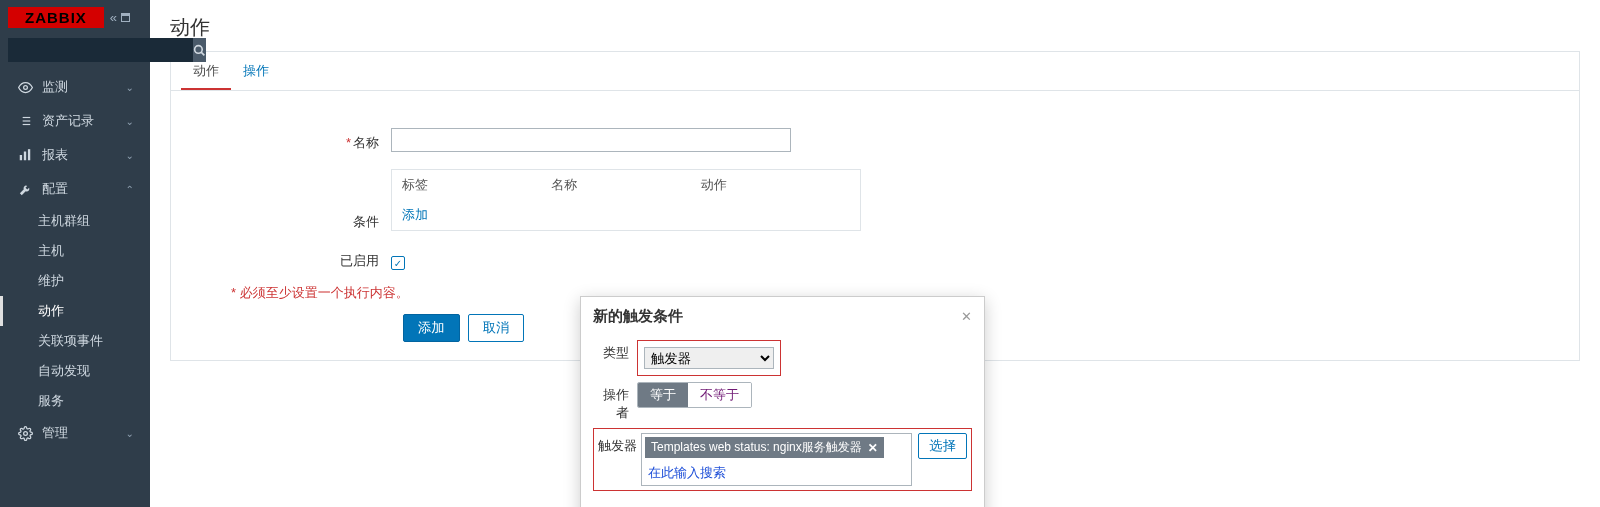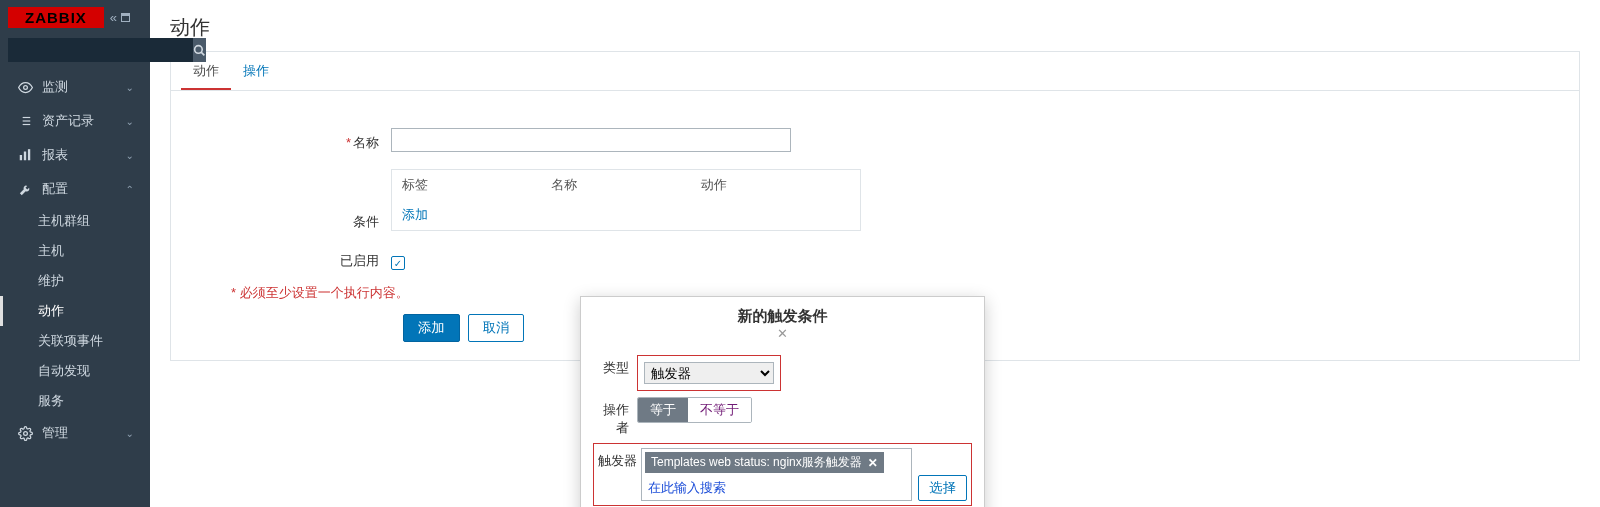--- a/index.html
+++ b/index.html
@@ -45,33 +45,33 @@
   
   .chk { width: 14px; height: 14px; border: 1px solid #0275b8; display: inline-flex; align-items: center; justify-content: center; color: #0275b8; font-size: 10px; border-radius: 2px; }
   
   .warn { color: #c33; }
   .warnrow { margin-bottom: 12px; }
   .btnrow { margin-left: 172px; display: flex; gap: 8px; }
   .btn-pri { background: #0275b8; color: #fff; border: 1px solid #0264a0; padding: 4px 14px; cursor: pointer; border-radius: 2px; }
   .btn-sec { background: #fff; color: #0275b8; border: 1px solid #0275b8; padding: 4px 14px; cursor: pointer; border-radius: 2px; }
   
   .modal { position: absolute; left: 580px; top: 296px; width: 405px; background: #fff; border: 1px solid #ccc; box-shadow: 0 4px 16px rgba(0,0,0,0.2); }
-  .mhead { display: flex; align-items: center; padding: 10px 12px 8px; flex-direction: column; }
+  .mhead { display: flex; align-items: center; padding: 10px 12px 8px; }
   .mtitle { font-size: 15px; font-weight: bold; flex: 1; }
   .mclose { color: #999; cursor: pointer; }
   .mbody { padding: 0 12px 8px; }
   .mrow { display: flex; align-items: flex-start; margin: 6px 0; }
   .mlabel { width: 44px; text-align: right; padding-right: 8px; padding-top: 4px; }
   .mctl { flex: 1; }
   .sel { border: 1px solid #acb5bc; height: 22px; width: 130px; padding: 0 2px; }
   .tog { display: inline-flex; border: 1px solid #acb5bc; border-radius: 2px; overflow: hidden; }
   .togbtn { padding: 3px 12px; background: #fff; color: #701a75; cursor: pointer; }
   .togbtn.on { background: #6f7a85; color: #fff; }
   
-  .trigwrap { display: flex; align-items: flex-end; gap: 6px; }
+  .trigwrap { display: flex; align-items: flex-start; gap: 6px; }
   .trigbox { flex: 1; border: 1px solid #acb5bc; min-height: 44px; }
   .tag { display: inline-flex; align-items: center; background: #6f7a85; color: #fff; padding: 2px 6px; margin: 3px; font-size: 12px; }
   .tag .x { margin-left: 6px; cursor: pointer; font-weight: bold; }
   .trigin { padding: 3px 6px; color: #1d4ed8; }
   .selbtn { background: #fff; border: 1px solid #0275b8; color: #0275b8; padding: 3px 10px; cursor: pointer; border-radius: 2px; }
   
   .redbox { border: 1px solid #c33 !important; padding: 6px; }
   .rb1 { display: inline-block; }
   .rb2 { display: flex; align-items: flex-start; padding: 4px; gap: 4px; }
   

